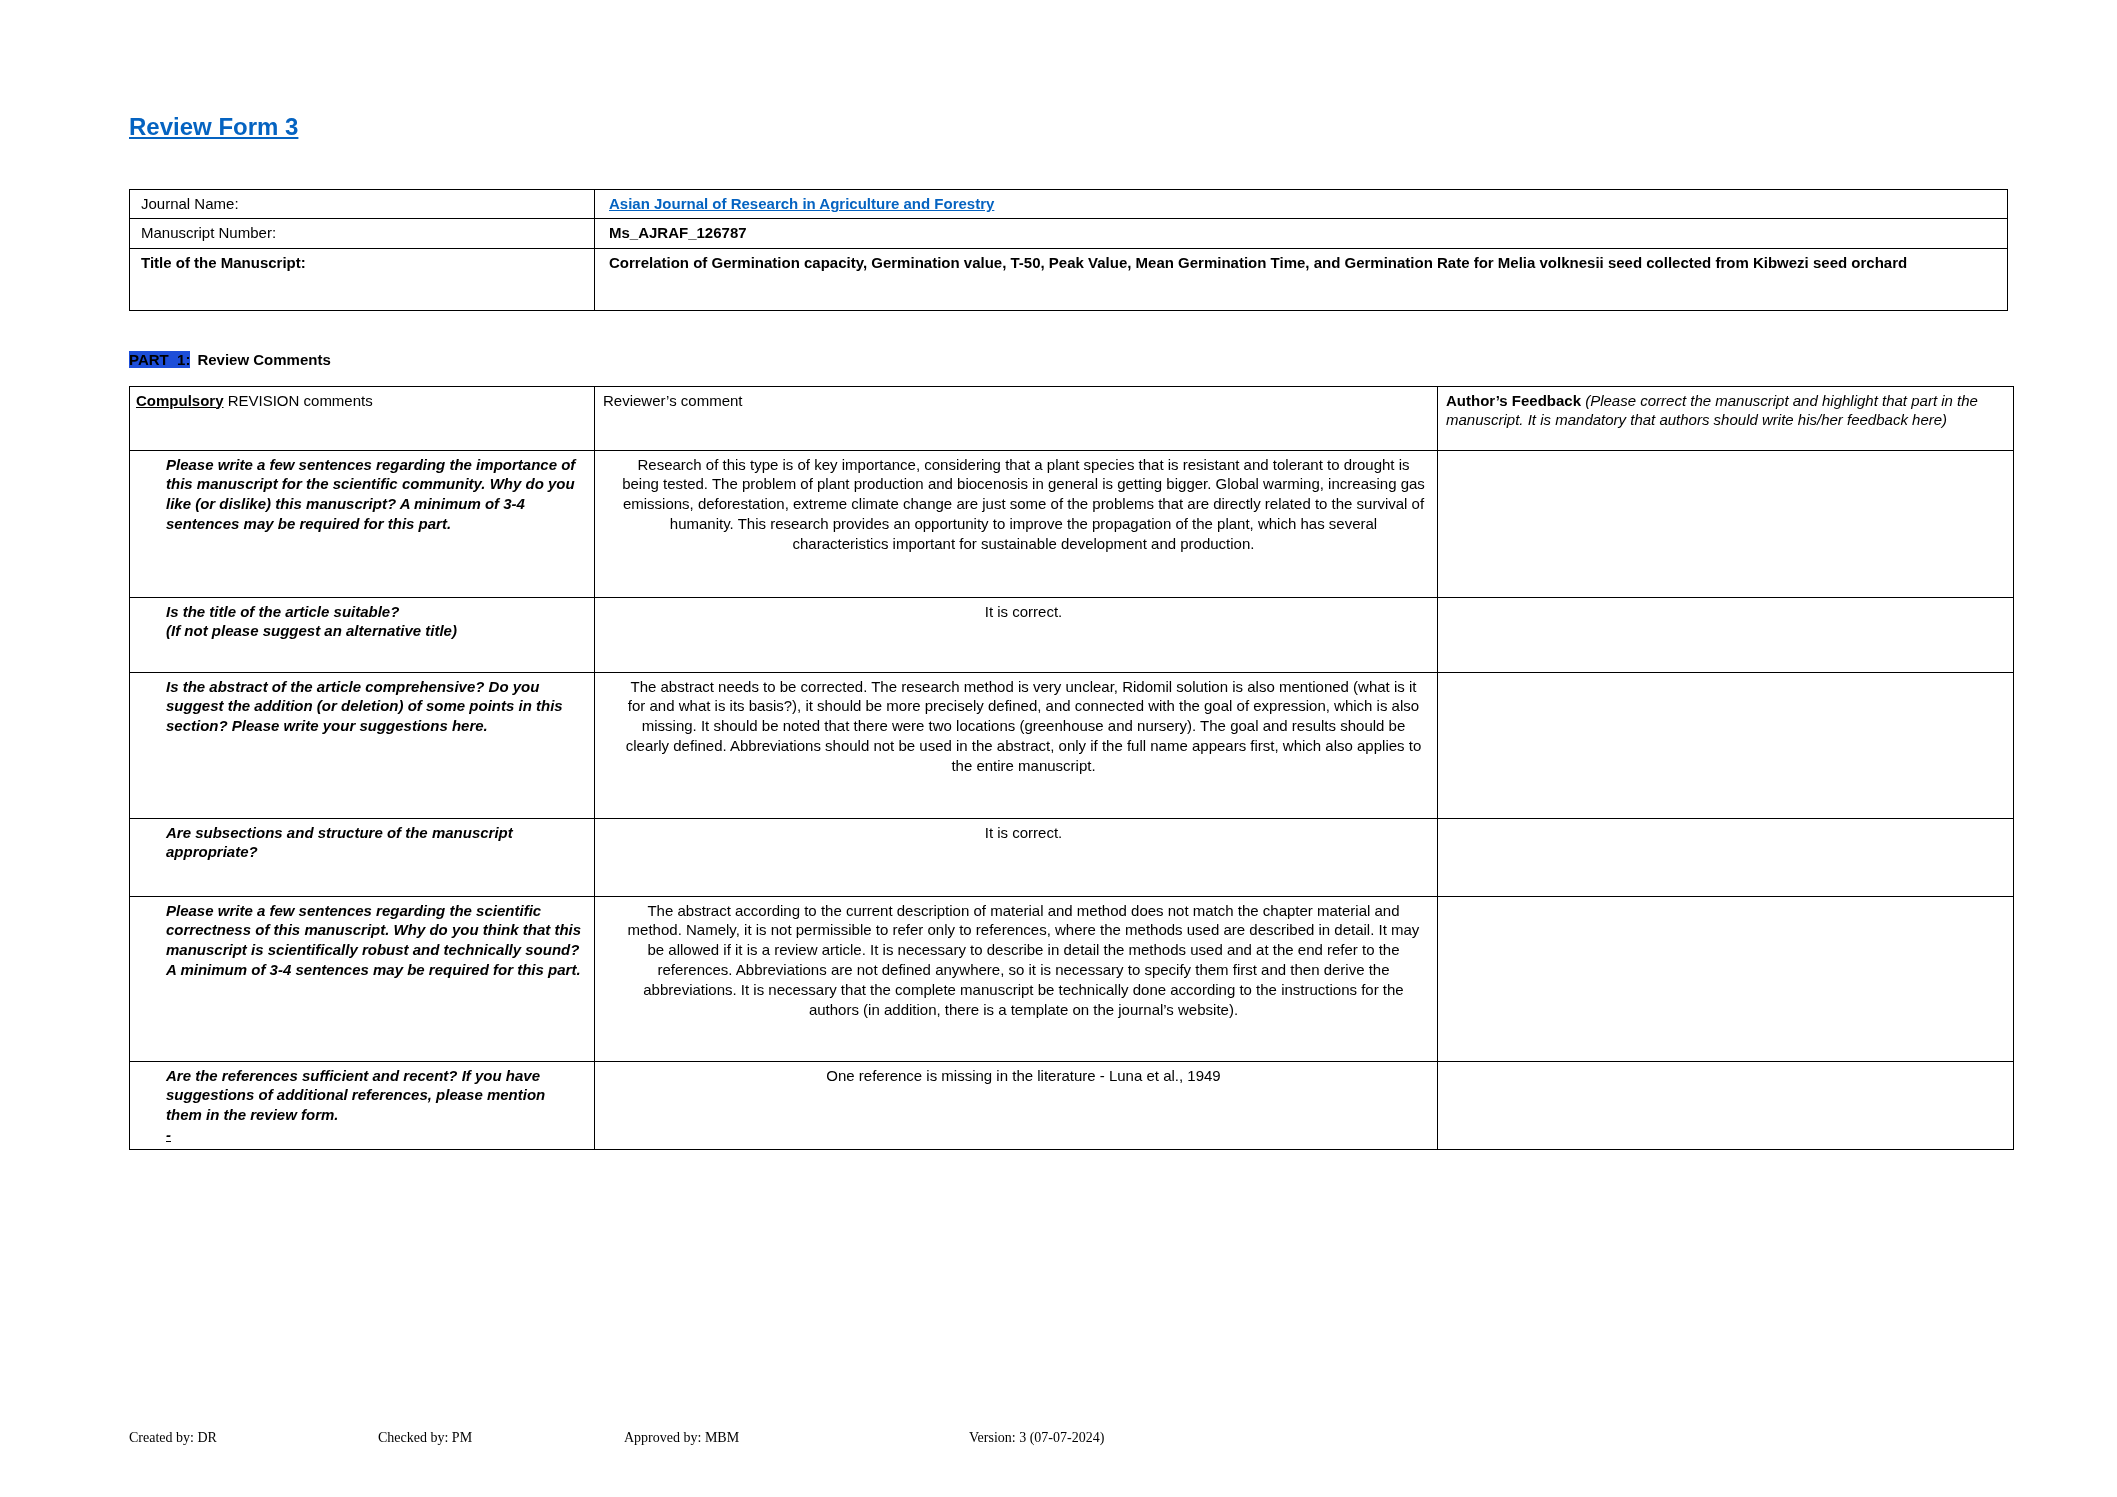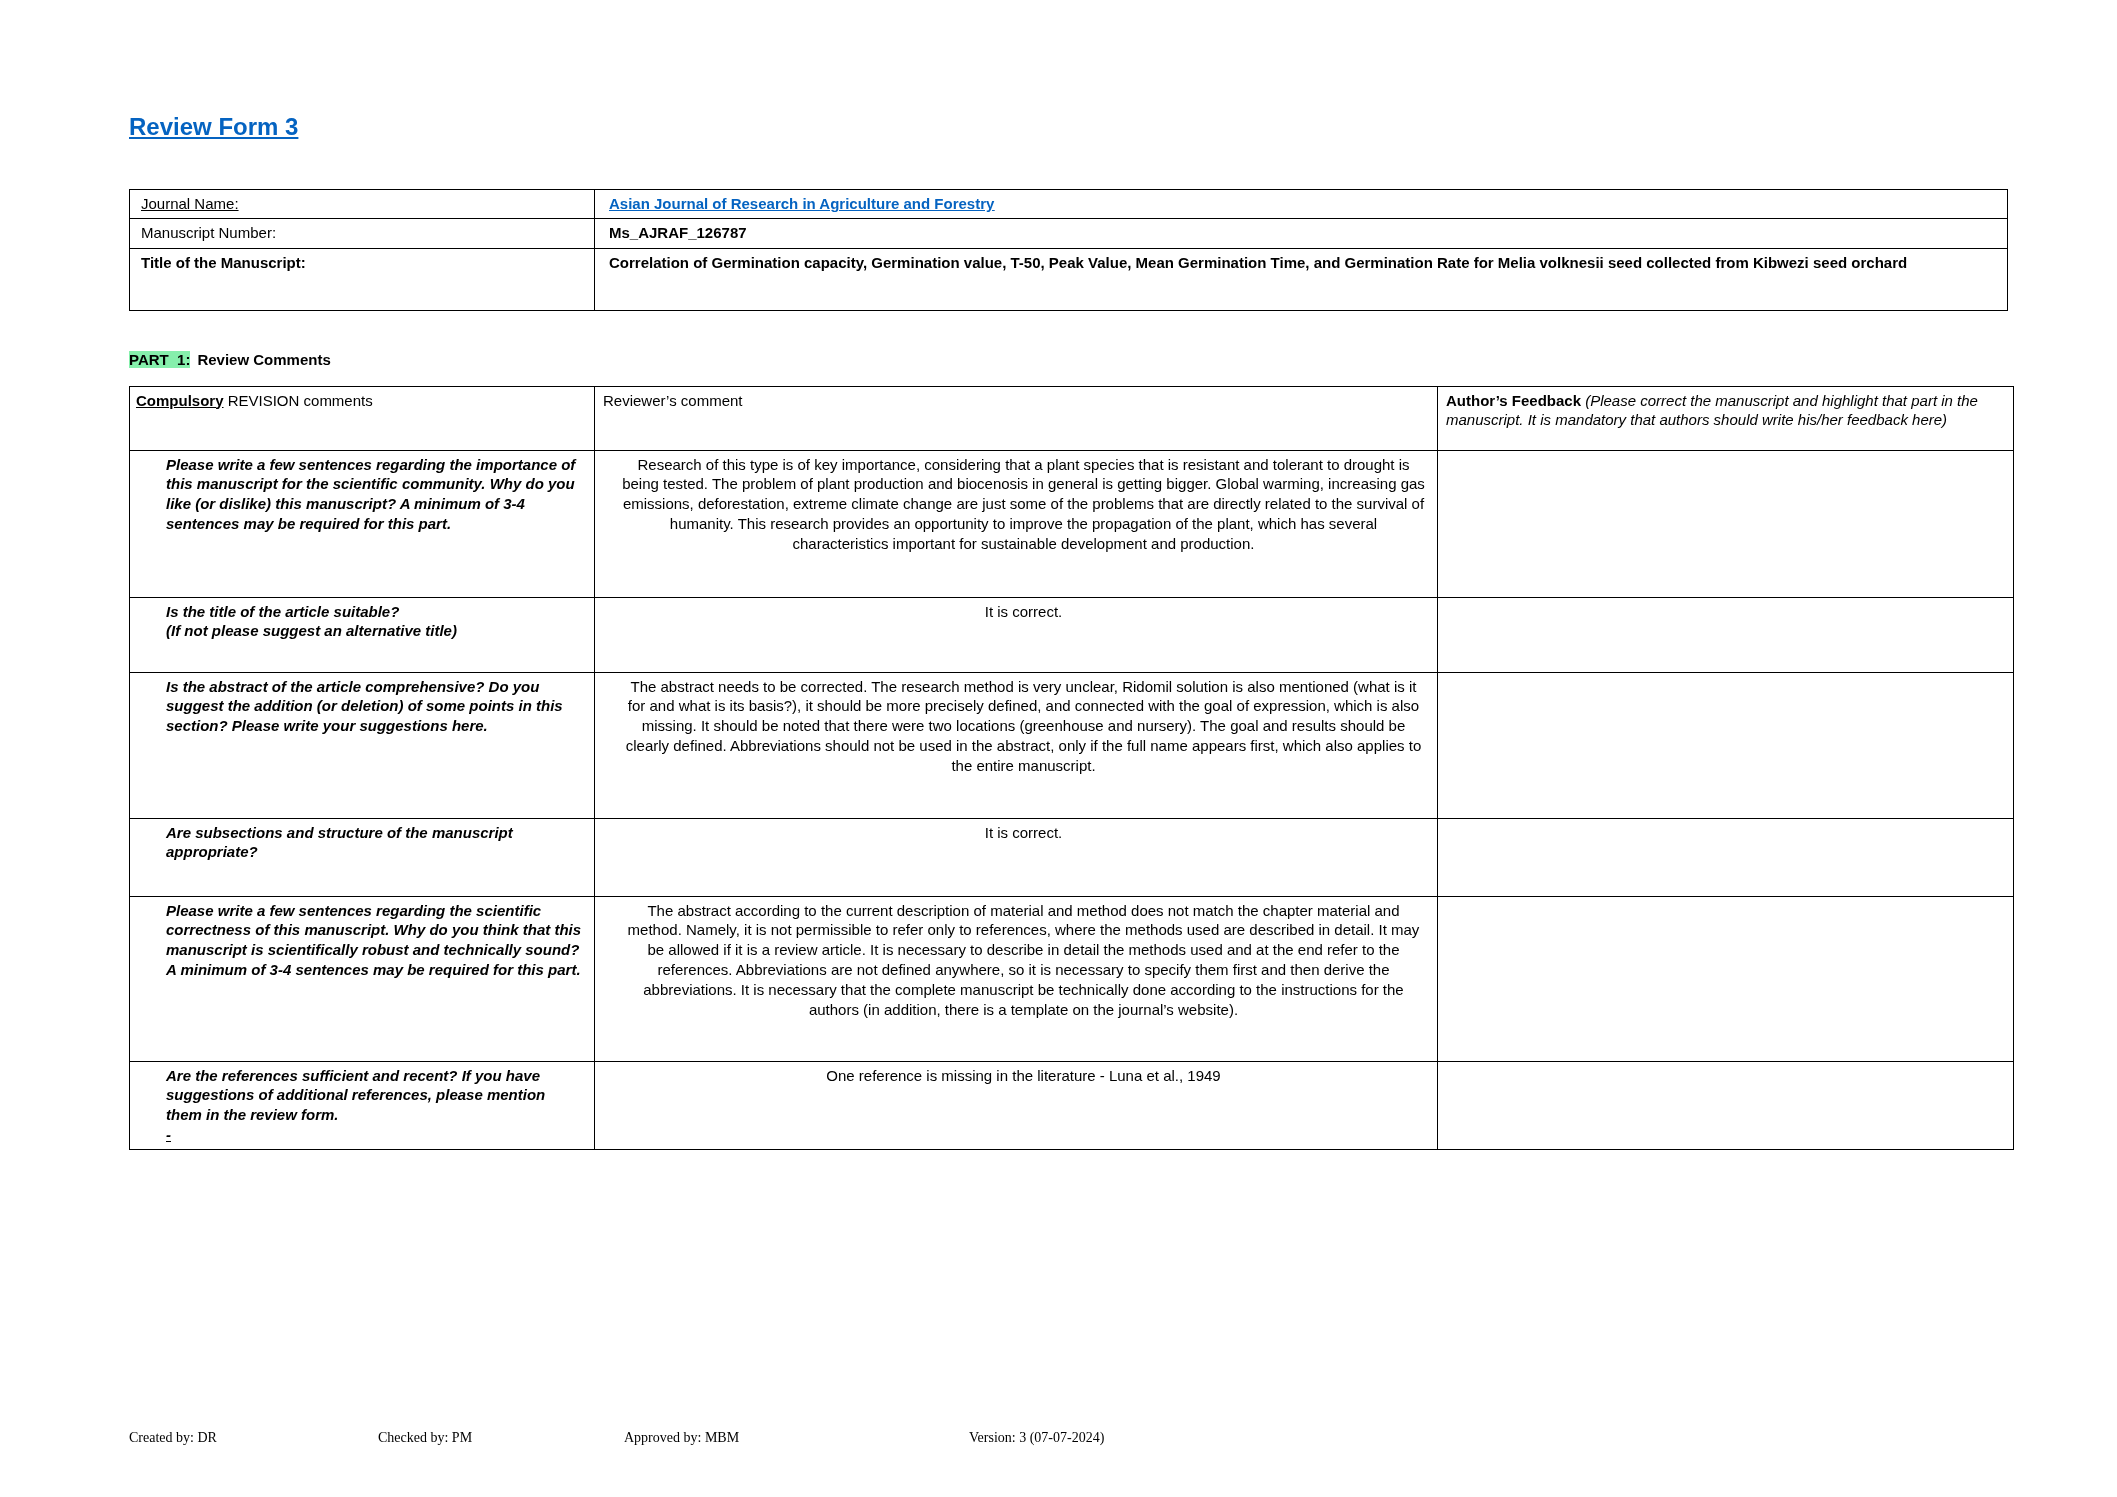--- a/index.html
+++ b/index.html
@@ -21,29 +21,29 @@
     display: inline-block;
   }
 
   table { border-collapse: collapse; table-layout: fixed; }
   td { border: 1px solid #000; vertical-align: top; }
 
   
   .info-table { margin-top: 48px; width: 1878px; font-size: 15px; line-height: 1.35; }
   .info-table td { padding: 4px 8px 4px 11px; }
   .info-table td.val { padding-left: 14px; font-weight: bold; }
-  .info-table tr.ir0 td { height: 28px; text-decoration: underline; }
+  .info-table tr.ir0 td { height: 28px; }
   .info-table tr.ir1 td { height: 27px; }
   .info-table tr.ir2 td { height: 62px; font-weight: bold; }
   .info-table tr.ir3 td { height: 32px; }
   .journal-link { color: #0563C1; font-weight: bold; text-decoration: underline; cursor: pointer; }
 
   
   .part-row { margin-top: 40px; font-size: 15px; font-weight: bold; }
-  .part-badge { background: #86efac; white-space: pre-wrap; }
+  .part-badge { background: #1d4ed8; white-space: pre-wrap; }
   .part-title { margin-left: 7px; }
 
   
   .review-table { margin-top: 18px; width: 1884px; font-size: 15px; line-height: 1.33; }
   .review-table td { padding: 4px 10px 4px 8px; }
   .review-table td.q { padding-left: 36px; font-weight: bold; white-space: pre-line; font-style: italic; }
   .review-table td.c { padding-left: 25px; font-weight: normal; text-align: center; }
   .review-table tr.head td { font-weight: normal; }
   .review-table tr.head td.h1 { padding-left: 6px; }
   .review-table tr.head { height: 64px; }

